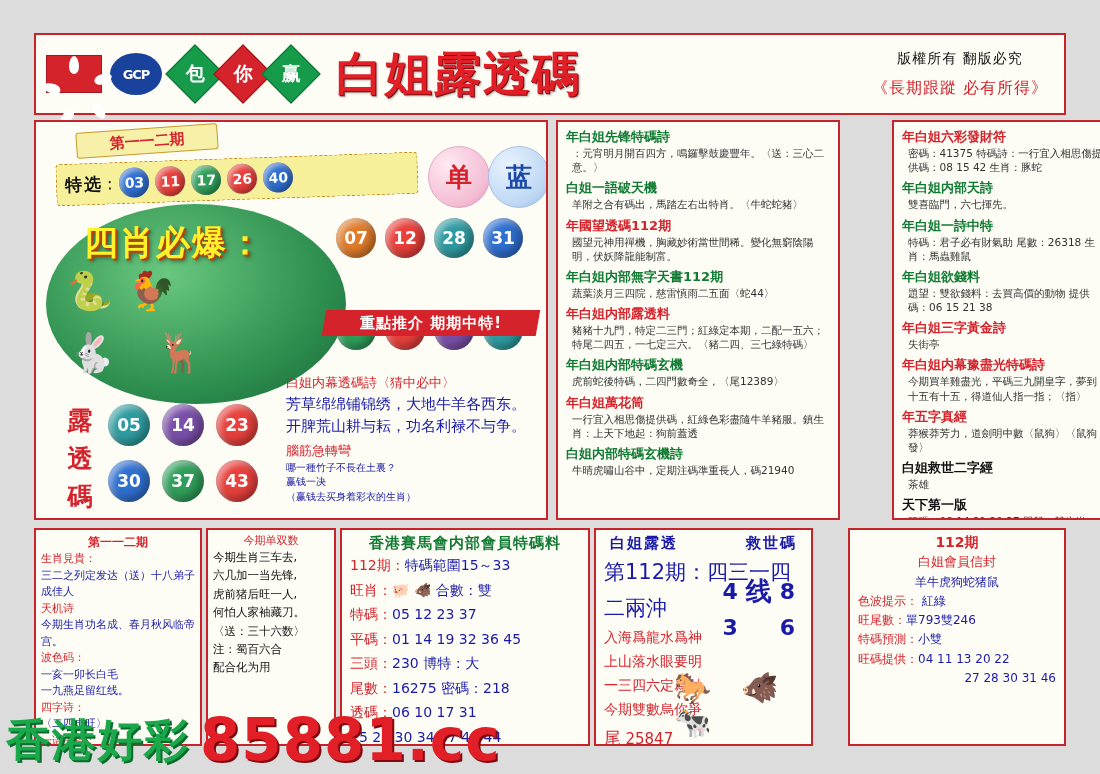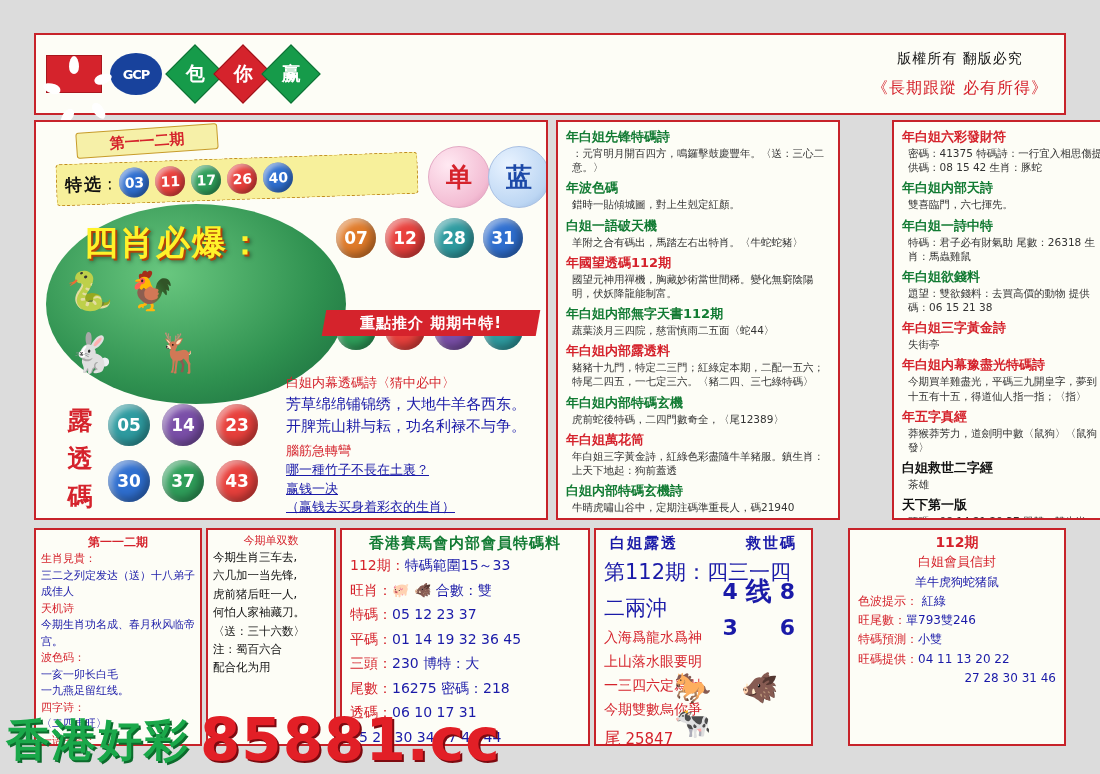--- a/index.html
+++ b/index.html
@@ -132,21 +132,21 @@
   .lt{
     width:42px;height:42px;border-radius:50%;color:#fff;font-size:17px;font-weight:bold;
     display:flex;align-items:center;justify-content:center;margin-right:12px;flex:none;
     box-shadow:inset -4px -4px 8px rgba(0,0,0,.35), inset 4px 4px 6px rgba(255,255,255,.5);
   }
   .poem-box{
     position:absolute;left:250px;top:252px;width:256px;font-size:13px;color:#1a1aa8;line-height:1.45;
   }
   .poem-title{color:#d5232c;font-size:13px;}
   .poem-main{color:#1a1aa8;font-size:15px;line-height:1.5;}
-  .poem-q{color:#1a1aa8;font-size:13px;text-decoration:underline;}
+  .poem-q{color:#1a1aa8;font-size:10px;}
 
   
   .mid-panel{
     position:absolute;left:556px;top:120px;width:284px;height:400px;
     background:#fdfdf6;border:2px solid #c7232a;box-sizing:border-box;
     padding:6px 8px;overflow:hidden;
   }
   .right-panel{
     position:absolute;left:892px;top:120px;width:222px;height:400px;
     background:#fdfdf6;border:2px solid #c7232a;box-sizing:border-box;
@@ -229,20 +229,21 @@
       <div class="dia">
           <span>包</span>
         </div>
       <div class="dia red">
           <span>你</span>
         </div>
       <div class="dia">
           <span>赢</span>
         </div>
     </div>
+    <div class="hdr-title">白姐露透碼</div>
     <div class="hdr-right">
       <div class="l1">版權所有 翻版必究</div>
       <div class="l2">《長期跟蹤 必有所得》</div>
     </div>
   </div>
 
   <div class="left-panel">
     <div class="ribbon">第一一二期</div>
 
     <div class="tx-row">
@@ -313,24 +314,20 @@
       <div class="poem-q">（赢钱去买身着彩衣的生肖）</div>
     </div>
   </div>
 
   <div class="mid-panel">
     <div class="blk">
         <div class="t t-green">年白姐先锋特碼詩</div>
         <div class="s">：元宵明月開百四方，鳴鑼擊鼓慶豐年。〈送：三心二意。〉</div>
       </div>
     <div class="blk">
-        <div class="t t-green">年波色碼</div>
-        <div class="s">錯時一貼傾城圖，對上生剋定紅顏。</div>
-      </div>
-    <div class="blk">
         <div class="t t-green">白姐一語破天機</div>
         <div class="s">羊附之合有碼出，馬踏左右出特肖。〈牛蛇蛇豬〉</div>
       </div>
     <div class="blk">
         <div class="t t-red">年國望透碼112期</div>
         <div class="s">國望元神用禪機，胸藏妙術當世間稀。變化無窮陰陽明，伏妖降龍能制富。</div>
       </div>
     <div class="blk">
         <div class="t t-green">年白姐内部無字天書112期</div>
         <div class="s">蔬葉淡月三四院，慈雷慎雨二五面〈蛇44〉</div>
@@ -338,21 +335,21 @@
     <div class="blk">
         <div class="t t-red">年白姐内部露透料</div>
         <div class="s">豬豬十九門，特定二三門；紅綠定本期，二配一五六；特尾二四五，一七定三六。〈豬二四、三七綠特碼〉</div>
       </div>
     <div class="blk">
         <div class="t t-green">年白姐内部特碼玄機</div>
         <div class="s">虎前蛇後特碼，二四門數奇全，〈尾12389〉</div>
       </div>
     <div class="blk">
         <div class="t t-red">年白姐萬花筒</div>
-        <div class="s">年白姐三字黃金詩，紅綠色彩盡隨牛羊豬服。鎮生肖：上天下地起：狗前蓋透</div>
+        <div class="s">一行宜入相思傷提供碼，紅綠色彩盡隨牛羊豬服。鎮生肖：上天下地起：狗前蓋透</div>
       </div>
     <div class="blk">
         <div class="t t-green">白姐内部特碼玄機詩</div>
         <div class="s">牛晴虎嘯山谷中，定期注碼準重長人，碼21940</div>
       </div>
   </div>
 
   <div class="right-panel">
     <div class="blk">
         <div class="t t-red">年白姐六彩發財符</div>

